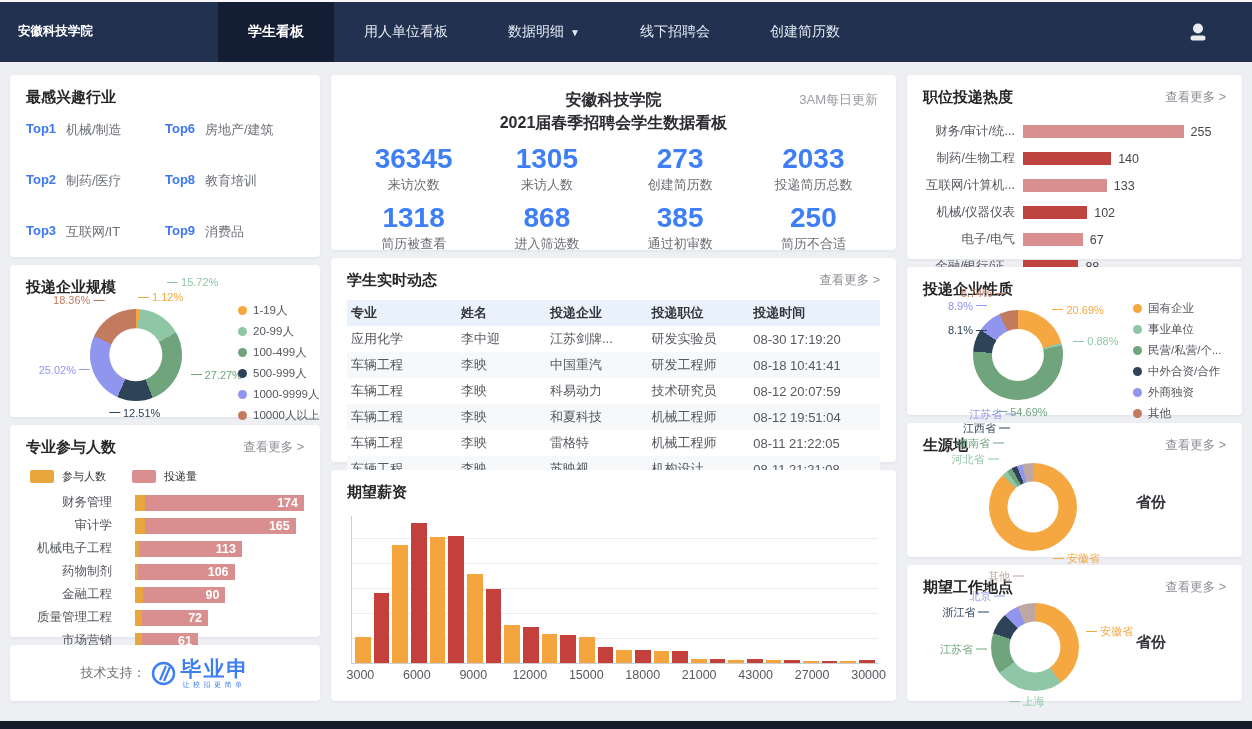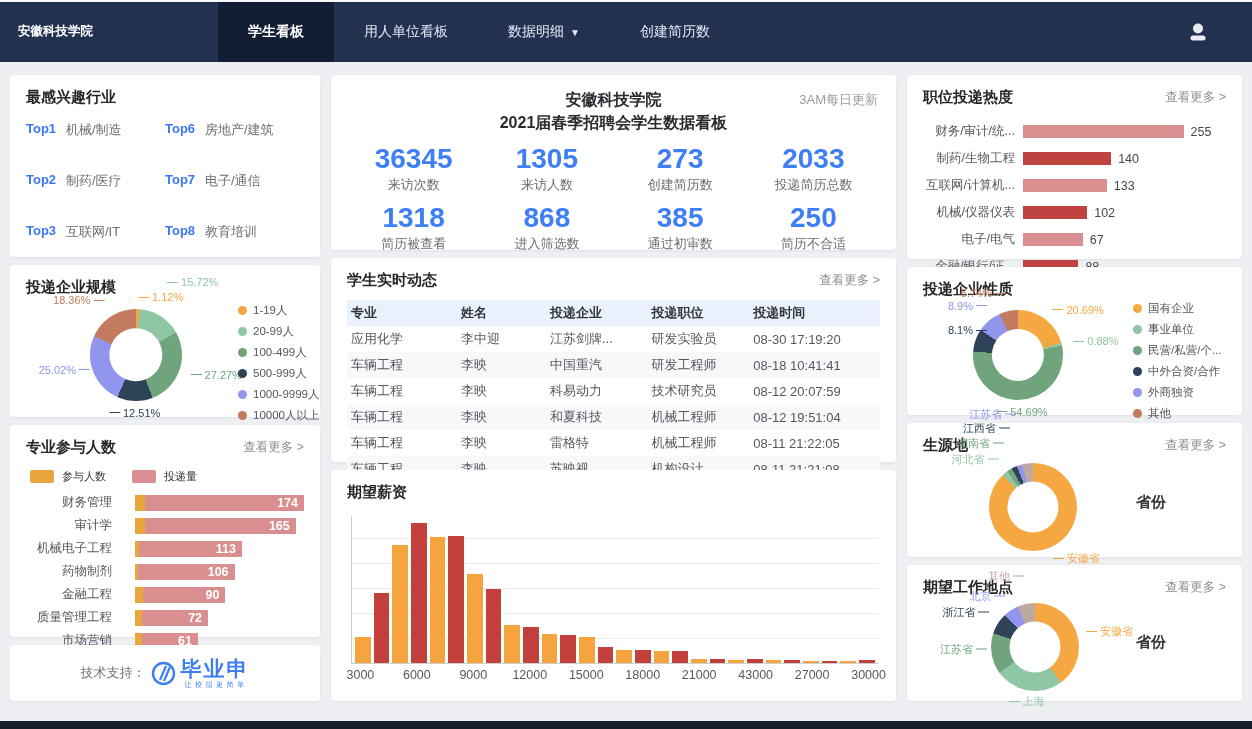--- a/index.html
+++ b/index.html
@@ -49,21 +49,21 @@
   .mp-row { display:flex; align-items:center; margin-bottom:6px;gap:17px; }
   .mp-row .cat { width:92px; text-align:right; font-size:12.5px; color:#55585E; padding-right:6px; flex:none; }
   .mp-track { flex:1; display:flex; height:16px; cursor:pointer; }
   .mp-a { height:100%; }
   .mp-b { height:100%; display:flex; align-items:center; justify-content:flex-end; color:#fff; font-size:12.5px; font-weight:700; padding-right:6px; }
 
   
   .tech { display:flex; align-items:center; justify-content:center; height:56px; padding:6px 16px; }
   .tech .pre { font-size:13px; color:#6E7176; margin-right:4px; }
   .brandbox { display:flex; align-items:center; }
-  .brand-txt { display:flex; flex-direction:column; line-height:1;text-align:center; }
+  .brand-txt { display:flex; flex-direction:column; line-height:1; }
   .brand-name { font-size:21px; font-weight:700; color:#3D7FF0; letter-spacing:2px; }
   .brand-tag { font-size:7px; color:#3D7FF0; letter-spacing:3.5px; margin-top:2px; padding-left:2px; }
 
   
   .ov-title { text-align:center; font-size:16px; font-weight:700; color:#2A2C31; line-height:1.45; }
   .ov-update { position:absolute; right:18px; top:16px; font-size:13px; color:#9A9CA2; }
   .ov-grid { display:grid; grid-template-columns:repeat(4,1fr); row-gap:9px; margin-top:10px; text-align:center; }
   .ov-num { font-size:28px; font-weight:700; color:#3E7EF7; line-height:1.1; }
   .ov-lbl { font-size:13px; color:#6A6D73; margin-top:1px; }
 
@@ -96,20 +96,21 @@
 <body>
 
 <div class="navbar">
   <div class="logo">
     <span>安徽科技学院</span>
   </div>
   <div class="tabs">
       <div class="tab active">学生看板</div>
       <div class="tab">用人单位看板</div>
       <div class="tab">数据明细<span class="caret">▼</span></div>
+      <div class="tab">线下招聘会</div>
       <div class="tab">创建简历数</div>
     </div>
   <div class="nav-user">
     <svg class="user-svg" viewBox="0 0 24 24">
       <circle cx="12" cy="8.5" r="5" fill="#E9EBEF"></circle>
       <rect x="4.5" y="15.5" width="15" height="5" rx="2.5" fill="#E9EBEF"></rect>
     </svg>
   </div>
 </div>
 
@@ -137,24 +138,20 @@
             <span class="rank">Top4</span>
             <span class="lbl">金融</span>
           </div>
           <div class="interest-item">
             <span class="rank">Top5</span>
             <span class="lbl">物流/交通/贸易/...</span>
           </div>
           <div class="interest-item">
             <span class="rank">Top6</span>
             <span class="lbl">房地产/建筑</span>
-          </div>
-          <div class="interest-item">
-            <span class="rank">Top7</span>
-            <span class="lbl">电子/通信</span>
           </div>
           <div class="interest-item">
             <span class="rank">Top8</span>
             <span class="lbl">教育培训</span>
           </div>
           <div class="interest-item">
             <span class="rank">Top9</span>
             <span class="lbl">消费品</span>
           </div>
           <div class="interest-item">

